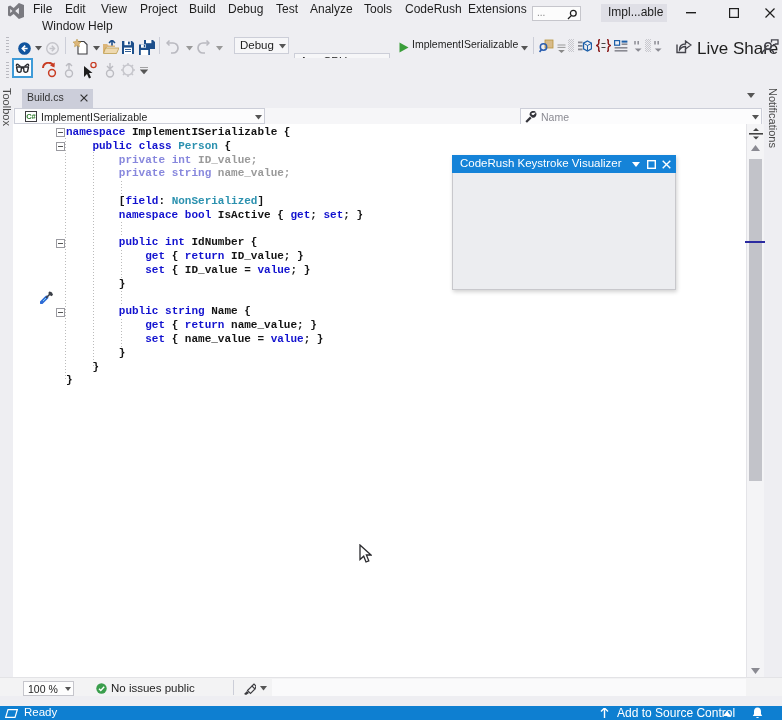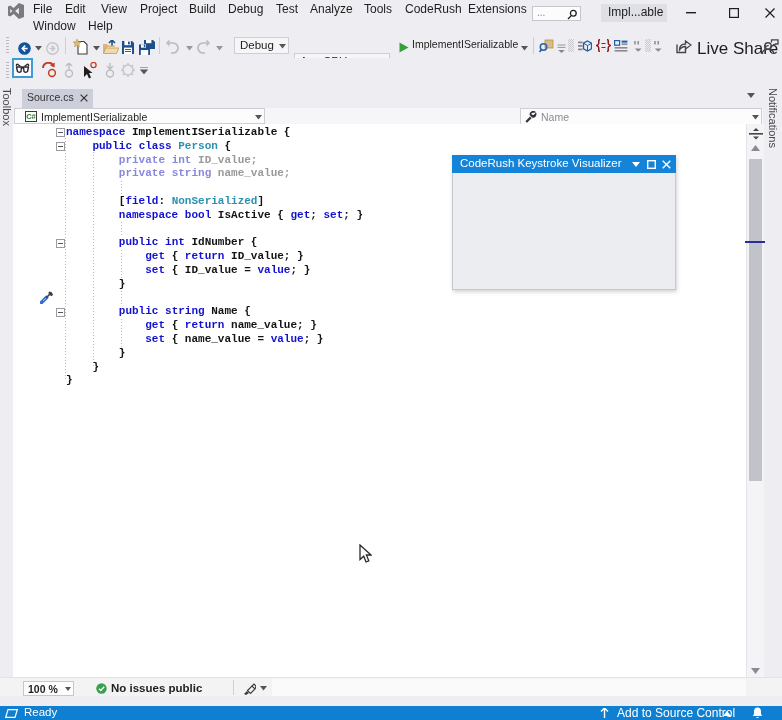--- a/index.html
+++ b/index.html
@@ -32,21 +32,21 @@
   <span class="abs menu" style="left:65px;top:2px">Edit</span>
   <span class="abs menu" style="left:101px;top:2px">View</span>
   <span class="abs menu" style="left:140px;top:2px">Project</span>
   <span class="abs menu" style="left:189px;top:2px">Build</span>
   <span class="abs menu" style="left:228px;top:2px">Debug</span>
   <span class="abs menu" style="left:276px;top:2px">Test</span>
   <span class="abs menu" style="left:310px;top:2px">Analyze</span>
   <span class="abs menu" style="left:364px;top:2px">Tools</span>
   <span class="abs menu" style="left:405px;top:2px">CodeRush</span>
   <span class="abs menu" style="left:468px;top:2px">Extensions</span>
-  <span class="abs menu" style="left:33px;top:19px">Window</span>
+  <span class="abs menu" style="left:42px;top:19px">Window</span>
   <span class="abs menu" style="left:88px;top:19px">Help</span>
 
   <div class="abs" style="left:532px;top:6px;width:49px;height:15px;background:#fcfcfc;border:1px solid #c6c6cc;">
     <span class="abs" style="left:4px;top:0px;font-size:10px;color:#888;">...</span>
     <svg class="abs" style="left:34px;top:2px" width="11" height="11" viewBox="0 0 11 11">
       <circle cx="6.3" cy="4.2" r="2.9" fill="none" stroke="#1e1e1e" stroke-width="1.3"></circle>
       <line x1="1" y1="10" x2="4.3" y2="6.6" stroke="#1e1e1e" stroke-width="1.3"></line>
     </svg>
   </div>
 
@@ -244,21 +244,21 @@
       <path d="M8 1 V3 M8 13 V15 M1 8 H3 M13 8 H15 M3 3 L4.5 4.5 M11.5 11.5 L13 13 M13 3 L11.5 4.5 M4.5 11.5 L3 13"></path>
     </g>
   </svg>
   <svg class="abs" style="left:140px;top:9px" width="8" height="8" viewBox="0 0 8 8">
       <path d="M0 0 H8 M1 3 L7 3 L4 6.5 Z" stroke="#555" stroke-width="1.1" fill="#555"></path>
     </svg>
 </div>
 
 <div class="abs" style="left:0;top:84px;width:782px;height:24px;background:#eeeef2;">
   <div class="abs" style="left:22px;top:5px;width:71px;height:19px;background:#ccceda;"></div>
-  <span class="abs" style="left:27px;top:7px;font-size:10.5px;color:#333;">Source.cs</span>
+  <span class="abs" style="left:27px;top:7px;font-size:10.5px;color:#333;">Build.cs</span>
   <svg class="abs" style="left:80px;top:10px" width="8" height="8" viewBox="0 0 8 8">
       <path d="M0.6 0.6 L7.4 7.4 M7.4 0.6 L0.6 7.4" stroke="#333" stroke-width="1.2"></path>
     </svg>
   <svg class="abs" style="left:747px;top:9px" width="8" height="5" viewBox="0 0 8 5">
       <path d="M0 0 L8 0 L4 5 Z" fill="#555"></path>
     </svg>
 </div>
 
 <div class="abs" style="left:0;top:84px;width:13px;height:616px;background:#eeeef2;">
   <span class="vtext abs" style="left:1px;top:4px;">Toolbox</span>
@@ -370,21 +370,21 @@
 
   <div class="abs" style="left:2px;top:35px;width:13px;height:322px;background:#c2c3c9;"></div>
 
   <div class="abs" style="left:-2px;top:117px;width:20px;height:2px;background:#2b2ba0;"></div>
 
   <svg class="abs" style="left:4px;top:544px" width="9" height="6" viewBox="0 0 9 6">
       <path d="M4.5 6 L9 0 L0 0 Z" fill="#8a8a92"></path>
     </svg>
 </div>
 
-<div id="bottombar" class="abs" style="left:0;top:677px;width:782px;height:19px;background:#f3f3f4;border-top:1px solid #e3e3e6;font-weight:bold;">
+<div id="bottombar" class="abs" style="left:0;top:677px;width:782px;height:19px;background:#f3f3f4;border-top:1px solid #e3e3e6;">
   <div class="abs" style="left:272px;top:1px;width:474px;height:18px;background:#fafafb;"></div>
   <div class="abs" style="left:23px;top:3px;width:51px;height:15px;background:#fdfdfd;border:1px solid #c6c6cc;">
     <span class="abs" style="left:4px;top:1px;font-size:10.5px;color:#1e1e1e;">100 %</span>
     <svg class="abs" style="left:41px;top:5px" width="6" height="4" viewBox="0 0 6 4">
         <path d="M0 0 L6 0 L3 4 Z" fill="#555"></path>
       </svg>
   </div>
   <svg class="abs" style="left:96px;top:5px" width="11" height="11" viewBox="0 0 11 11">
     <circle cx="5.5" cy="5.5" r="5.2" fill="#3a9e4c"></circle>
     <path d="M3 5.7 L4.8 7.5 L8.2 3.8" stroke="#fff" stroke-width="1.4" fill="none"></path>

